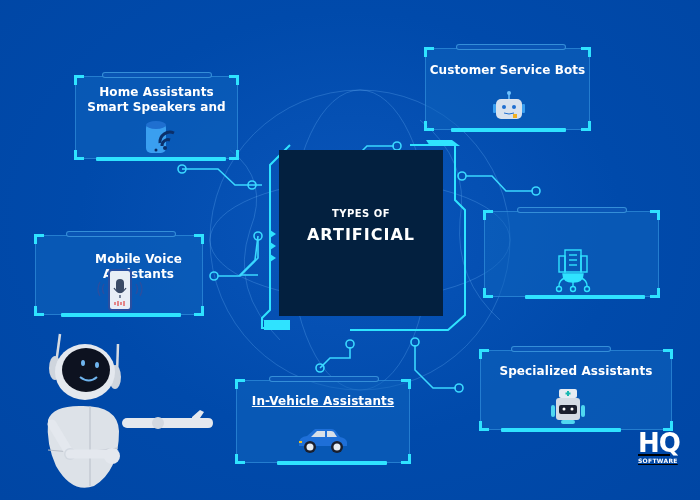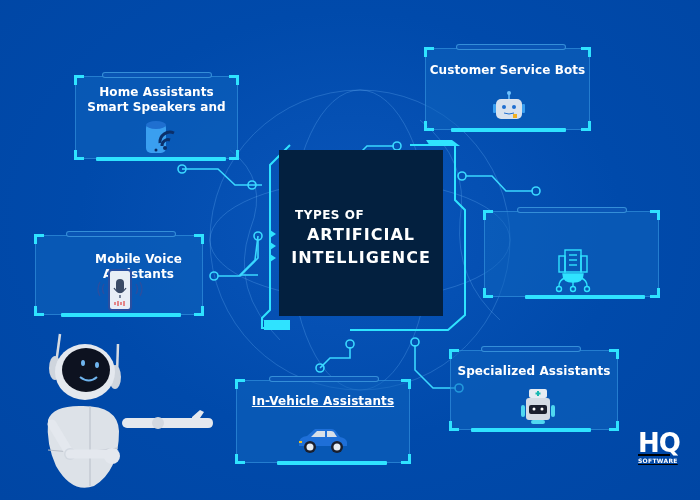--- a/index.html
+++ b/index.html
@@ -11,21 +11,21 @@
   .card .title { position: absolute; left: 0; right: 0; text-align: center; color: #ffffff; font-weight: bold; font-size: 12px; line-height: 15px; letter-spacing: 0.1px; }
   .card .corner { position: absolute; width: 10px; height: 10px; border-color: #2fe3ff; border-style: solid; }
   .c-tl { left: -2px; top: -2px; border-width: 3px 0 0 3px; }
   .c-tr { right: -2px; top: -2px; border-width: 3px 3px 0 0; }
   .c-bl { left: -2px; bottom: -2px; border-width: 0 0 3px 3px; }
   .c-br { right: -2px; bottom: -2px; border-width: 0 3px 3px 0; }
   .card .tab { position: absolute; top: -5px; height: 6px; border: 1px solid rgba(80,180,240,0.6); border-radius: 4px; background: #0a55b5; }
   .card .bar { position: absolute; bottom: -3px; height: 4px; background: #2fe3ff; border-radius: 1px; }
   .card .icon { position: absolute; }
   .center-box { position: absolute; left: 279px; top: 150px; width: 164px; height: 166px; background: #03203f; }
-  .center-box .sub { position: absolute; left: 16px; right: 0; top: 58px; color: #fff; font-weight: bold; font-size: 12px; letter-spacing: 0.5px; }
+  .center-box .sub { position: absolute; left: 0; right: 0; top: 58px; text-align: center; color: #fff; font-weight: bold; font-size: 10px; letter-spacing: 0.5px; }
   .center-box .main { position: absolute; left: 0; right: 0; top: 73px; text-align: center; color: #fff; font-weight: bold; font-size: 16px; line-height: 23px; letter-spacing: 1px; }
   .logo { position: absolute; left: 638px; top: 430px; width: 50px; text-decoration: underline; }
   .logo .hq { color: #fff; font-weight: bold; font-size: 26px; line-height: 26px; letter-spacing: -1px; font-family: "DejaVu Sans", sans-serif; }
   .logo .sw { color: #fff; font-weight: bold; font-size: 6px; letter-spacing: 0.3px; margin-top: 1px; }
 </style>
 </head>
 <body>
 
 <div class="canvas">
 
@@ -76,21 +76,20 @@
       <polygon points="270,242 276,246 270,250"></polygon>
       <polygon points="270,254 276,258 270,262"></polygon>
       <polygon points="432,306 440,298 440,306"></polygon>
     </g>
   </svg>
 
   <div class="center-box">
     <div class="sub">TYPES OF</div>
     <div class="main">
       <div>ARTIFICIAL</div>
-      <div>INTELLIGENCE</div>
     </div>
   </div>
 
   <div class="card" style="left:75px;top:76px;width:163px;height:83px;">
     <span class="corner c-tl"></span>
       <span class="corner c-tr"></span>
       <span class="corner c-bl"></span>
       <span class="corner c-br"></span>
     <span class="tab" style="left:26px;width:110px;"></span>
     <span class="bar" style="left:20px;width:130px;"></span>
@@ -176,21 +175,21 @@
         <path d="M12 30 q-6 2 -6 8"></path>
           <path d="M20 34 v4"></path>
           <path d="M28 30 q6 2 6 8"></path>
         <circle cx="6" cy="41" r="2.5"></circle>
           <circle cx="20" cy="41" r="2.5"></circle>
           <circle cx="34" cy="41" r="2.5"></circle>
       </g>
     </svg>
   </div>
 
-  <div class="card" style="left:450px;top:350px;width:168px;height:80px;">
+  <div class="card" style="left:480px;top:350px;width:192px;height:80px;">
     <span class="corner c-tl"></span>
       <span class="corner c-tr"></span>
       <span class="corner c-bl"></span>
       <span class="corner c-br"></span>
     <span class="tab" style="left:30px;width:100px;"></span>
     <span class="bar" style="left:20px;width:120px;"></span>
     <div class="title" style="top:13px;">Specialized Assistants</div>
     <svg class="icon" style="left:66px;top:36px;" width="42" height="40" viewBox="0 0 42 40">
       <rect x="12" y="2" width="18" height="9" rx="2" fill="#e6ecf2"></rect>
       <path d="M21 4 v5 M18.5 6.5 h5" stroke="#18b8b0" stroke-width="2"></path>

